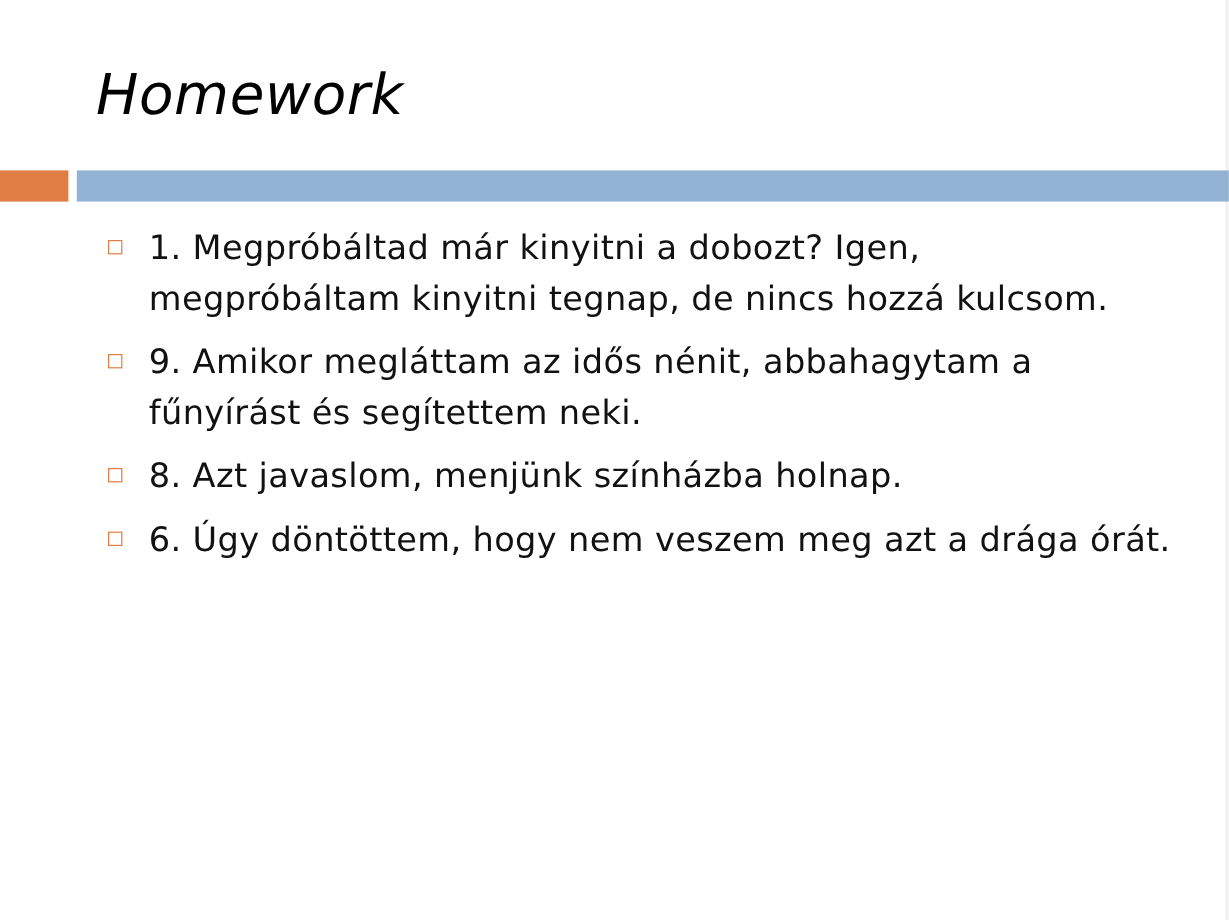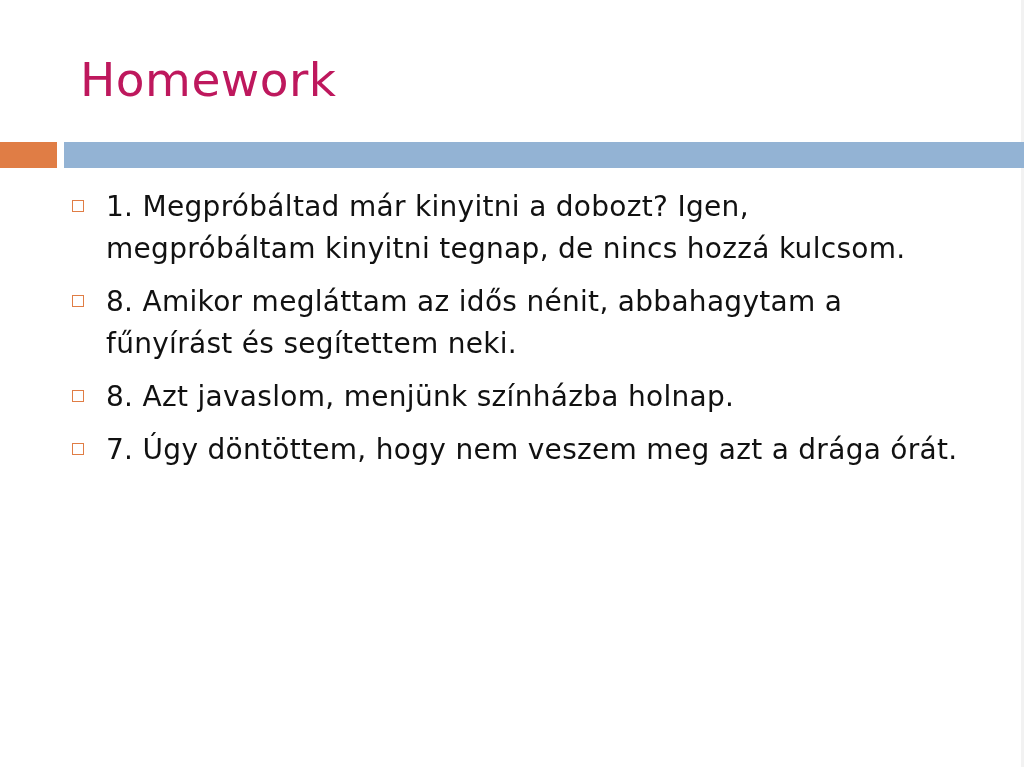--- a/index.html
+++ b/index.html
@@ -12,39 +12,40 @@
     }
     .right-edge {
       position: absolute; right: 0; top: 0;
       width: 3px; height: 767px;
       background: #f2f2f2;
     }
     .title {
       position: absolute;
       left: 80px; top: 52px;
       font-size: 47px;
-      color: #be185d;
+      color: #000000;
       letter-spacing: 0.5px;
       font-family: "DejaVu Sans", sans-serif;
+      font-style: italic;
     }
     .bar-orange {
       position: absolute;
       left: 0; top: 142px;
       width: 57px; height: 26px;
       background: var(--orange);
     }
     .bar-blue {
       position: absolute;
       left: 64px; top: 142px;
       width: 960px; height: 26px;
       background: var(--blue);
     }
     .content {
       position: absolute;
-      left: 72px; top: 186px;
+      left: 90px; top: 186px;
       width: 900px;
     }
     .item {
       display: flex;
       align-items: flex-start;
       margin-bottom: 11px;
     }
     .bullet {
       flex: 0 0 auto;
       width: 12px; height: 12px;
@@ -71,23 +72,23 @@
 <div class="bar-orange"></div>
 <div class="bar-blue"></div>
 
 <div class="content">
   <div class="item">
     <span class="bullet"></span>
     <span class="item-text">1. Megpróbáltad már kinyitni a dobozt? Igen, megpróbáltam kinyitni tegnap, de nincs hozzá kulcsom.</span>
   </div>
   <div class="item">
     <span class="bullet"></span>
-    <span class="item-text">8. Amikor megláttam az idős nénit, abbahagytam a fűnyírást és segítettem neki.</span>
+    <span class="item-text">9. Amikor megláttam az idős nénit, abbahagytam a fűnyírást és segítettem neki.</span>
   </div>
   <div class="item">
     <span class="bullet"></span>
     <span class="item-text">8. Azt javaslom, menjünk színházba holnap.</span>
   </div>
   <div class="item">
     <span class="bullet"></span>
-    <span class="item-text">7. Úgy döntöttem, hogy nem veszem meg azt a drága órát.</span>
+    <span class="item-text">6. Úgy döntöttem, hogy nem veszem meg azt a drága órát.</span>
   </div>
 </div>
 
 </body></html>

